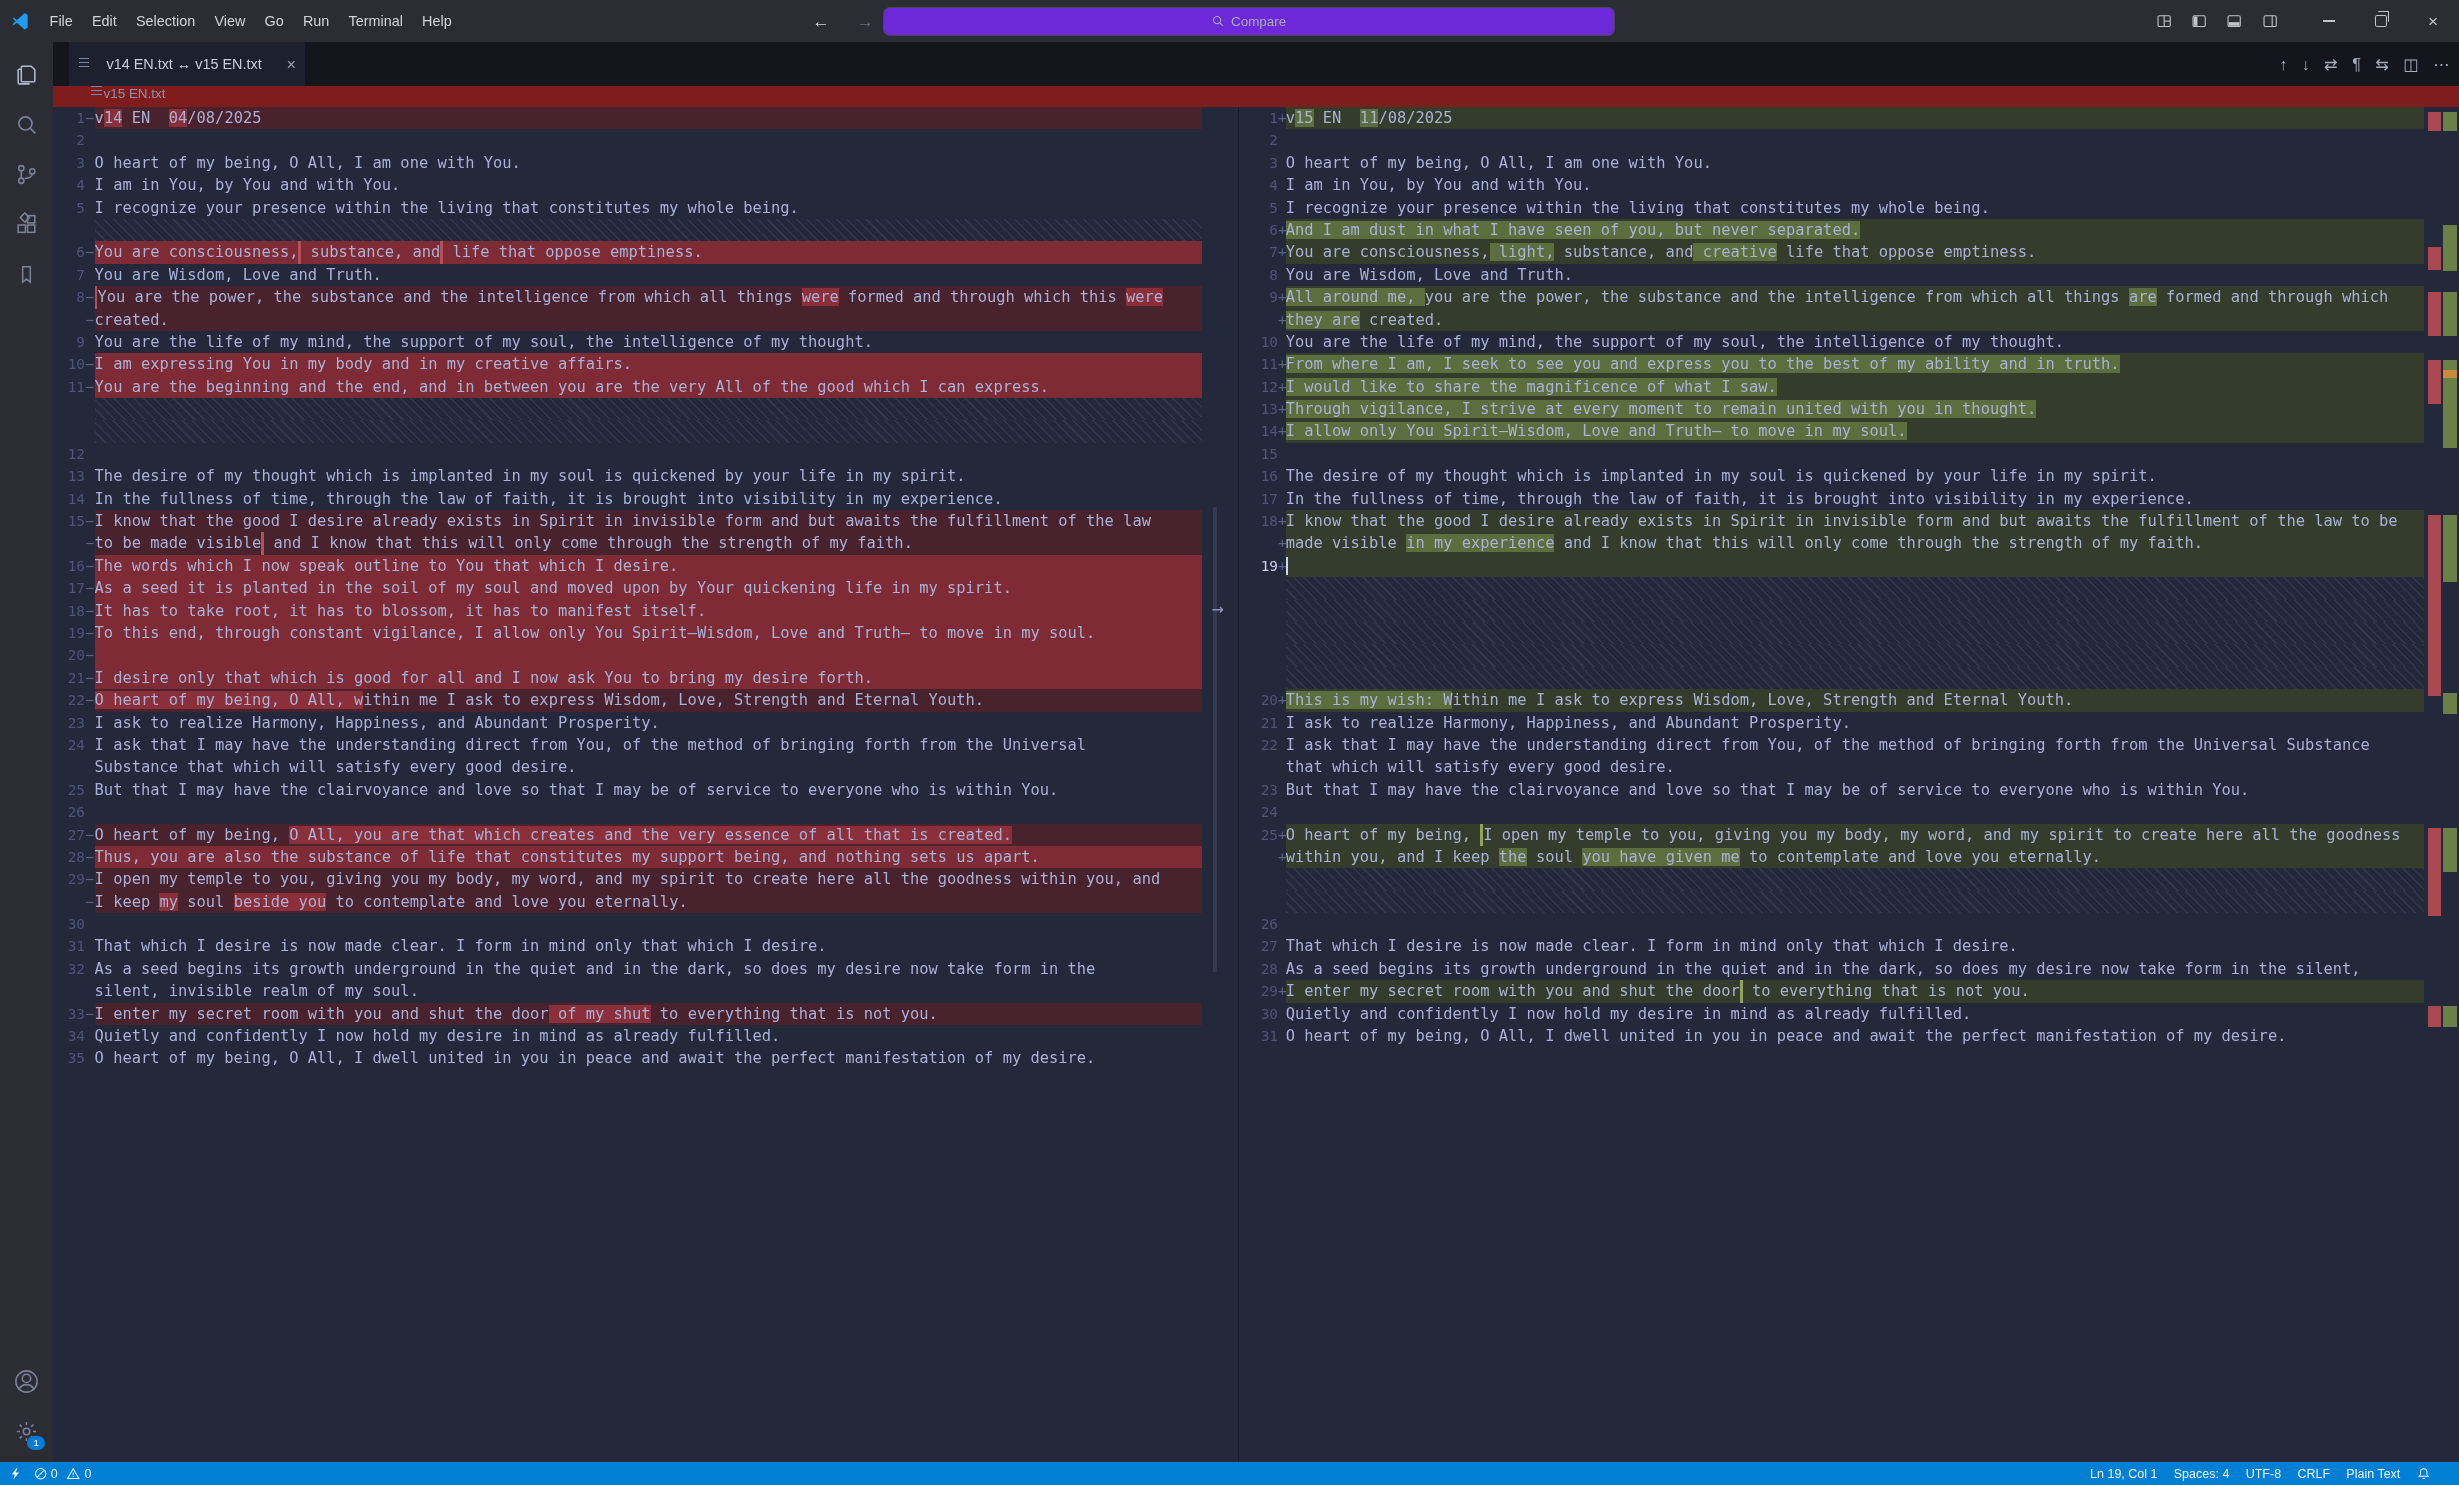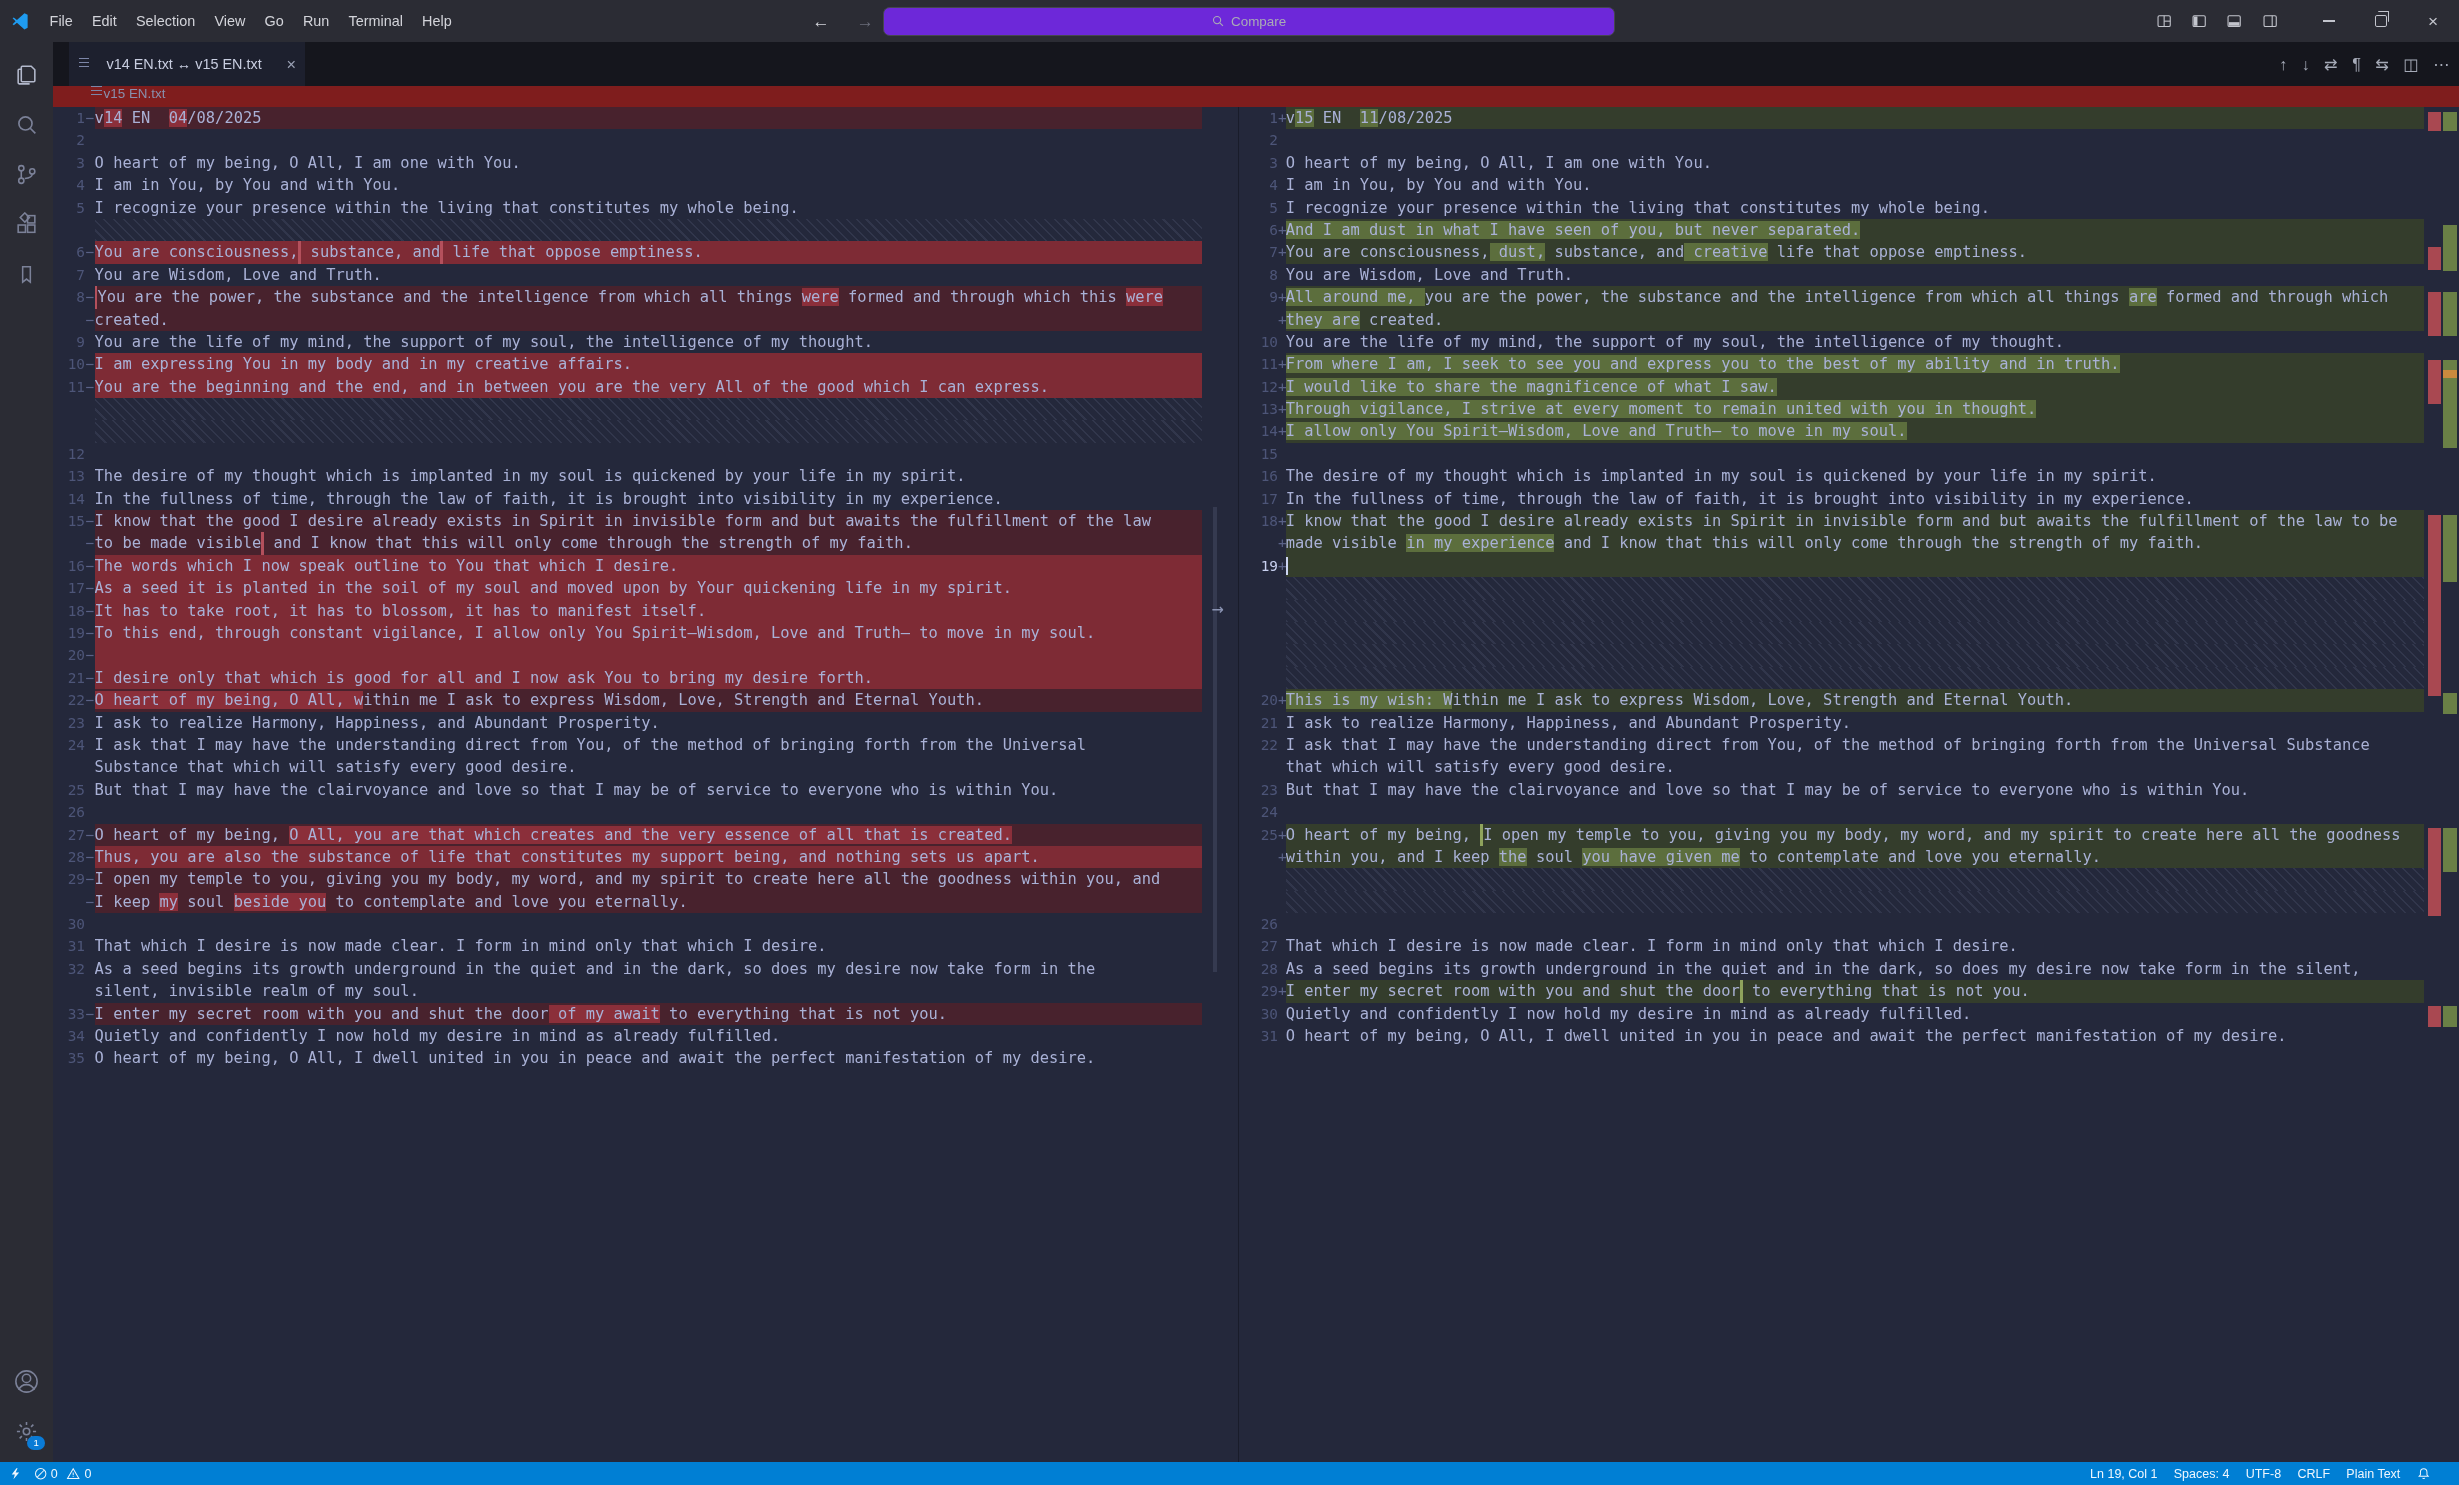--- a/index.html
+++ b/index.html
@@ -260,35 +260,35 @@
               <div class="row norm"><span class="ln">25</span><span class="sg"></span><span class="tx"><span>But that I may have the clairvoyance and love so that I may be of service to everyone who is within You.</span></span></div>
               <div class="row norm"><span class="ln">26</span><span class="sg"></span><span class="tx"></span></div>
               <div class="row del"><span class="ln">27</span><span class="sg">−</span><span class="tx"><span>O heart of my being, </span><span class="hl">O All, you are that which creates and the very essence of all that is created.</span></span></div>
               <div class="row delb"><span class="ln">28</span><span class="sg">−</span><span class="tx"><span>Thus, you are also the substance of life that constitutes my support being, and nothing sets us apart.</span></span></div>
               <div class="row del"><span class="ln">29</span><span class="sg">−</span><span class="tx"><span>I open my temple to you, giving you my body, my word, and my spirit to create here all the goodness within you, and</span></span></div>
               <div class="row del"><span class="ln"></span><span class="sg">−</span><span class="tx"><span>I keep </span><span class="hl">my</span><span> soul </span><span class="hl">beside you</span><span> to contemplate and love you eternally.</span></span></div>
               <div class="row norm"><span class="ln">30</span><span class="sg"></span><span class="tx"></span></div>
               <div class="row norm"><span class="ln">31</span><span class="sg"></span><span class="tx"><span>That which I desire is now made clear. I form in mind only that which I desire.</span></span></div>
               <div class="row norm"><span class="ln">32</span><span class="sg"></span><span class="tx"><span>As a seed begins its growth underground in the quiet and in the dark, so does my desire now take form in the</span></span></div>
               <div class="row norm"><span class="ln"></span><span class="sg"></span><span class="tx"><span>silent, invisible realm of my soul.</span></span></div>
-              <div class="row del"><span class="ln">33</span><span class="sg">−</span><span class="tx"><span>I enter my secret room with you and shut the door</span><span class="hl"> of my await</span><span> to everything that is not you.</span></span></div>
+              <div class="row del"><span class="ln">33</span><span class="sg">−</span><span class="tx"><span>I enter my secret room with you and shut the door</span><span class="hl"> of my shut</span><span> to everything that is not you.</span></span></div>
               <div class="row norm"><span class="ln">34</span><span class="sg"></span><span class="tx"><span>Quietly and confidently I now hold my desire in mind as already fulfilled.</span></span></div>
               <div class="row norm"><span class="ln">35</span><span class="sg"></span><span class="tx"><span>O heart of my being, O All, I dwell united in you in peace and await the perfect manifestation of my desire.</span></span></div>
             </div>
           <div class="vslider"></div>
         </section>
         <section class="pane pane-right">
           <div class="rows" id="pane-right">
               <div class="row add"><span class="ln">1</span><span class="sg">+</span><span class="tx"><span>v</span><span class="hl">15</span><span> EN  </span><span class="hl">11</span><span>/08/2025</span></span></div>
               <div class="row norm"><span class="ln">2</span><span class="sg"></span><span class="tx"></span></div>
               <div class="row norm"><span class="ln">3</span><span class="sg"></span><span class="tx"><span>O heart of my being, O All, I am one with You.</span></span></div>
               <div class="row norm"><span class="ln">4</span><span class="sg"></span><span class="tx"><span>I am in You, by You and with You.</span></span></div>
               <div class="row norm"><span class="ln">5</span><span class="sg"></span><span class="tx"><span>I recognize your presence within the living that constitutes my whole being.</span></span></div>
               <div class="row add"><span class="ln">6</span><span class="sg">+</span><span class="tx"><span class="hl">And I am dust in what I have seen of you, but never separated.</span></span></div>
-              <div class="row add"><span class="ln">7</span><span class="sg">+</span><span class="tx"><span>You are consciousness,</span><span class="hl"> dust,</span><span> substance, and</span><span class="hl"> creative</span><span> life that oppose emptiness.</span></span></div>
+              <div class="row add"><span class="ln">7</span><span class="sg">+</span><span class="tx"><span>You are consciousness,</span><span class="hl"> light,</span><span> substance, and</span><span class="hl"> creative</span><span> life that oppose emptiness.</span></span></div>
               <div class="row norm"><span class="ln">8</span><span class="sg"></span><span class="tx"><span>You are Wisdom, Love and Truth.</span></span></div>
               <div class="row add"><span class="ln">9</span><span class="sg">+</span><span class="tx"><span class="hl">All around me, </span><span>you are the power, the substance and the intelligence from which all things </span><span class="hl">are</span><span> formed and through which</span></span></div>
               <div class="row add"><span class="ln"></span><span class="sg">+</span><span class="tx"><span class="hl">they are</span><span> created.</span></span></div>
               <div class="row norm"><span class="ln">10</span><span class="sg"></span><span class="tx"><span>You are the life of my mind, the support of my soul, the intelligence of my thought.</span></span></div>
               <div class="row add"><span class="ln">11</span><span class="sg">+</span><span class="tx"><span class="hl">From where I am, I seek to see you and express you to the best of my ability and in truth.</span></span></div>
               <div class="row add"><span class="ln">12</span><span class="sg">+</span><span class="tx"><span class="hl">I would like to share the magnificence of what I saw.</span></span></div>
               <div class="row add"><span class="ln">13</span><span class="sg">+</span><span class="tx"><span class="hl">Through vigilance, I strive at every moment to remain united with you in thought.</span></span></div>
               <div class="row add"><span class="ln">14</span><span class="sg">+</span><span class="tx"><span class="hl">I allow only You Spirit—Wisdom, Love and Truth— to move in my soul.</span></span></div>
               <div class="row norm"><span class="ln">15</span><span class="sg"></span><span class="tx"></span></div>
               <div class="row norm"><span class="ln">16</span><span class="sg"></span><span class="tx"><span>The desire of my thought which is implanted in my soul is quickened by your life in my spirit.</span></span></div>

